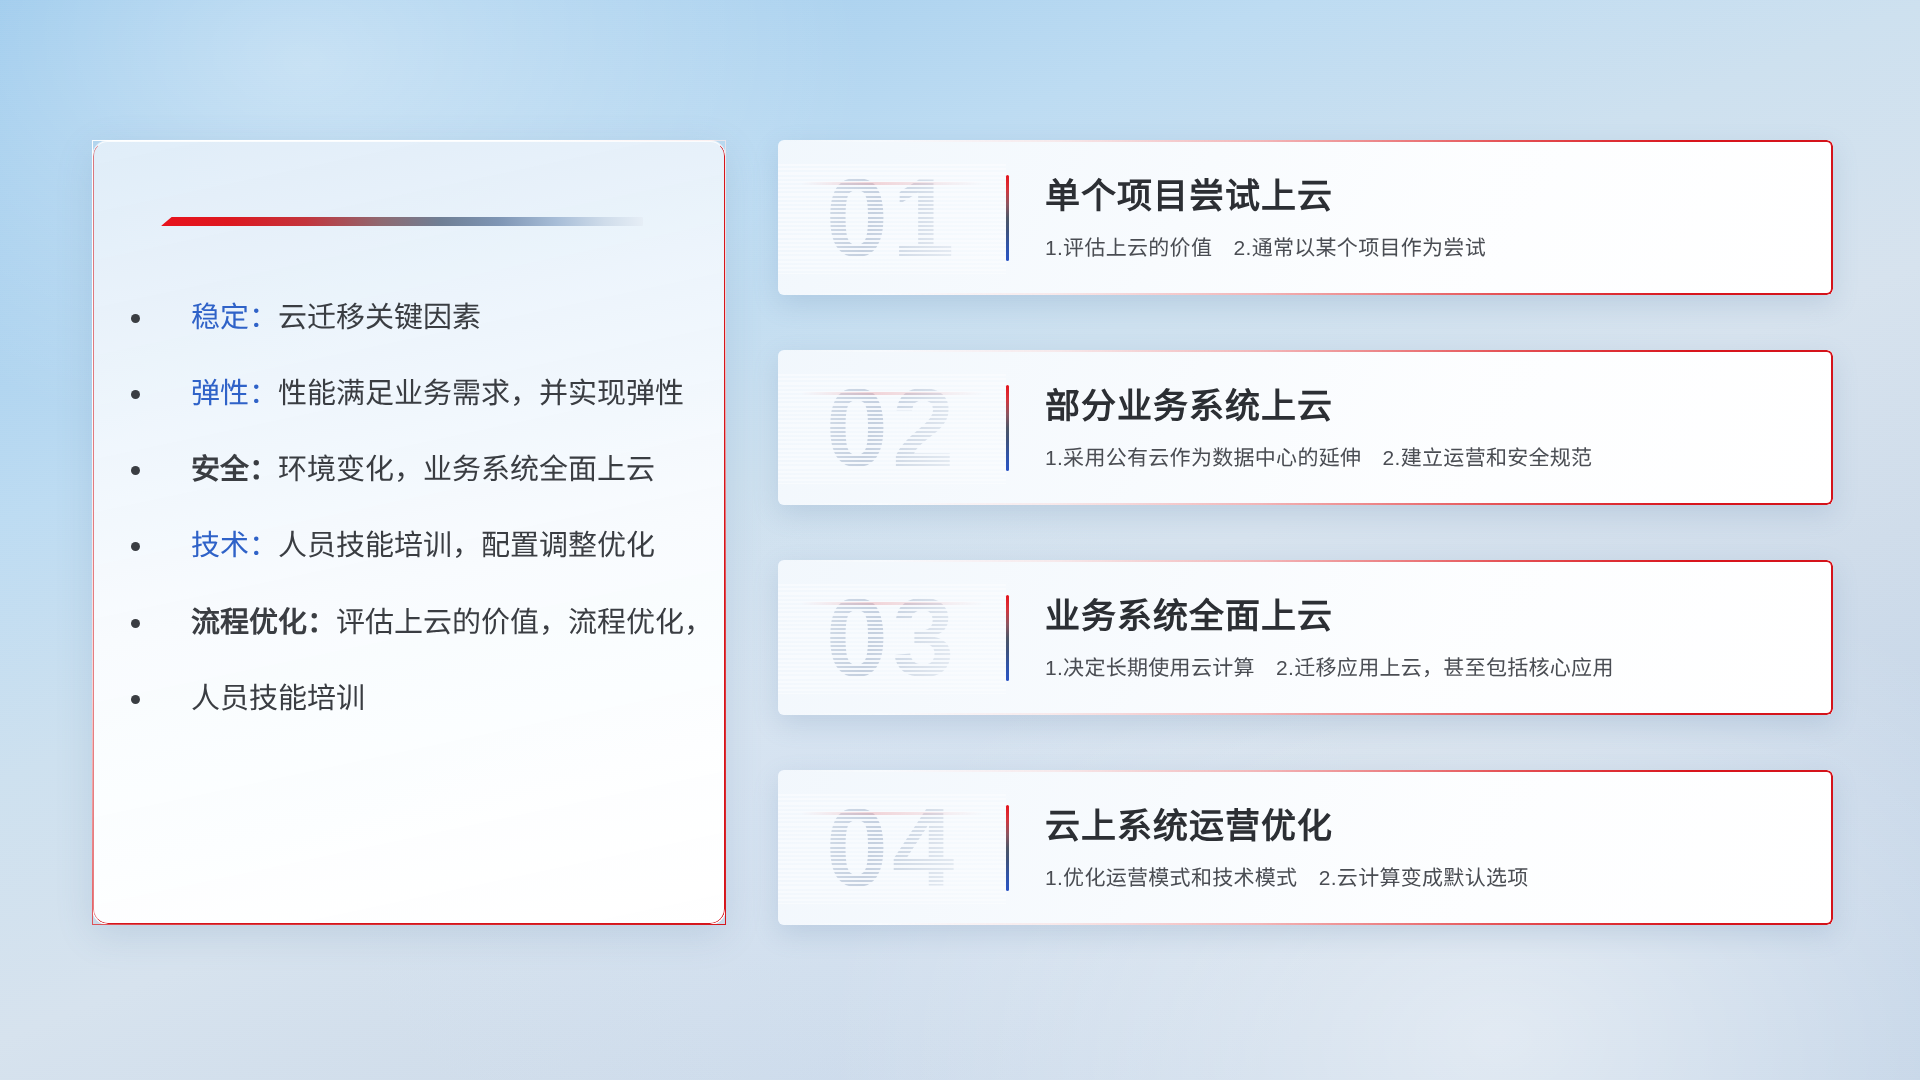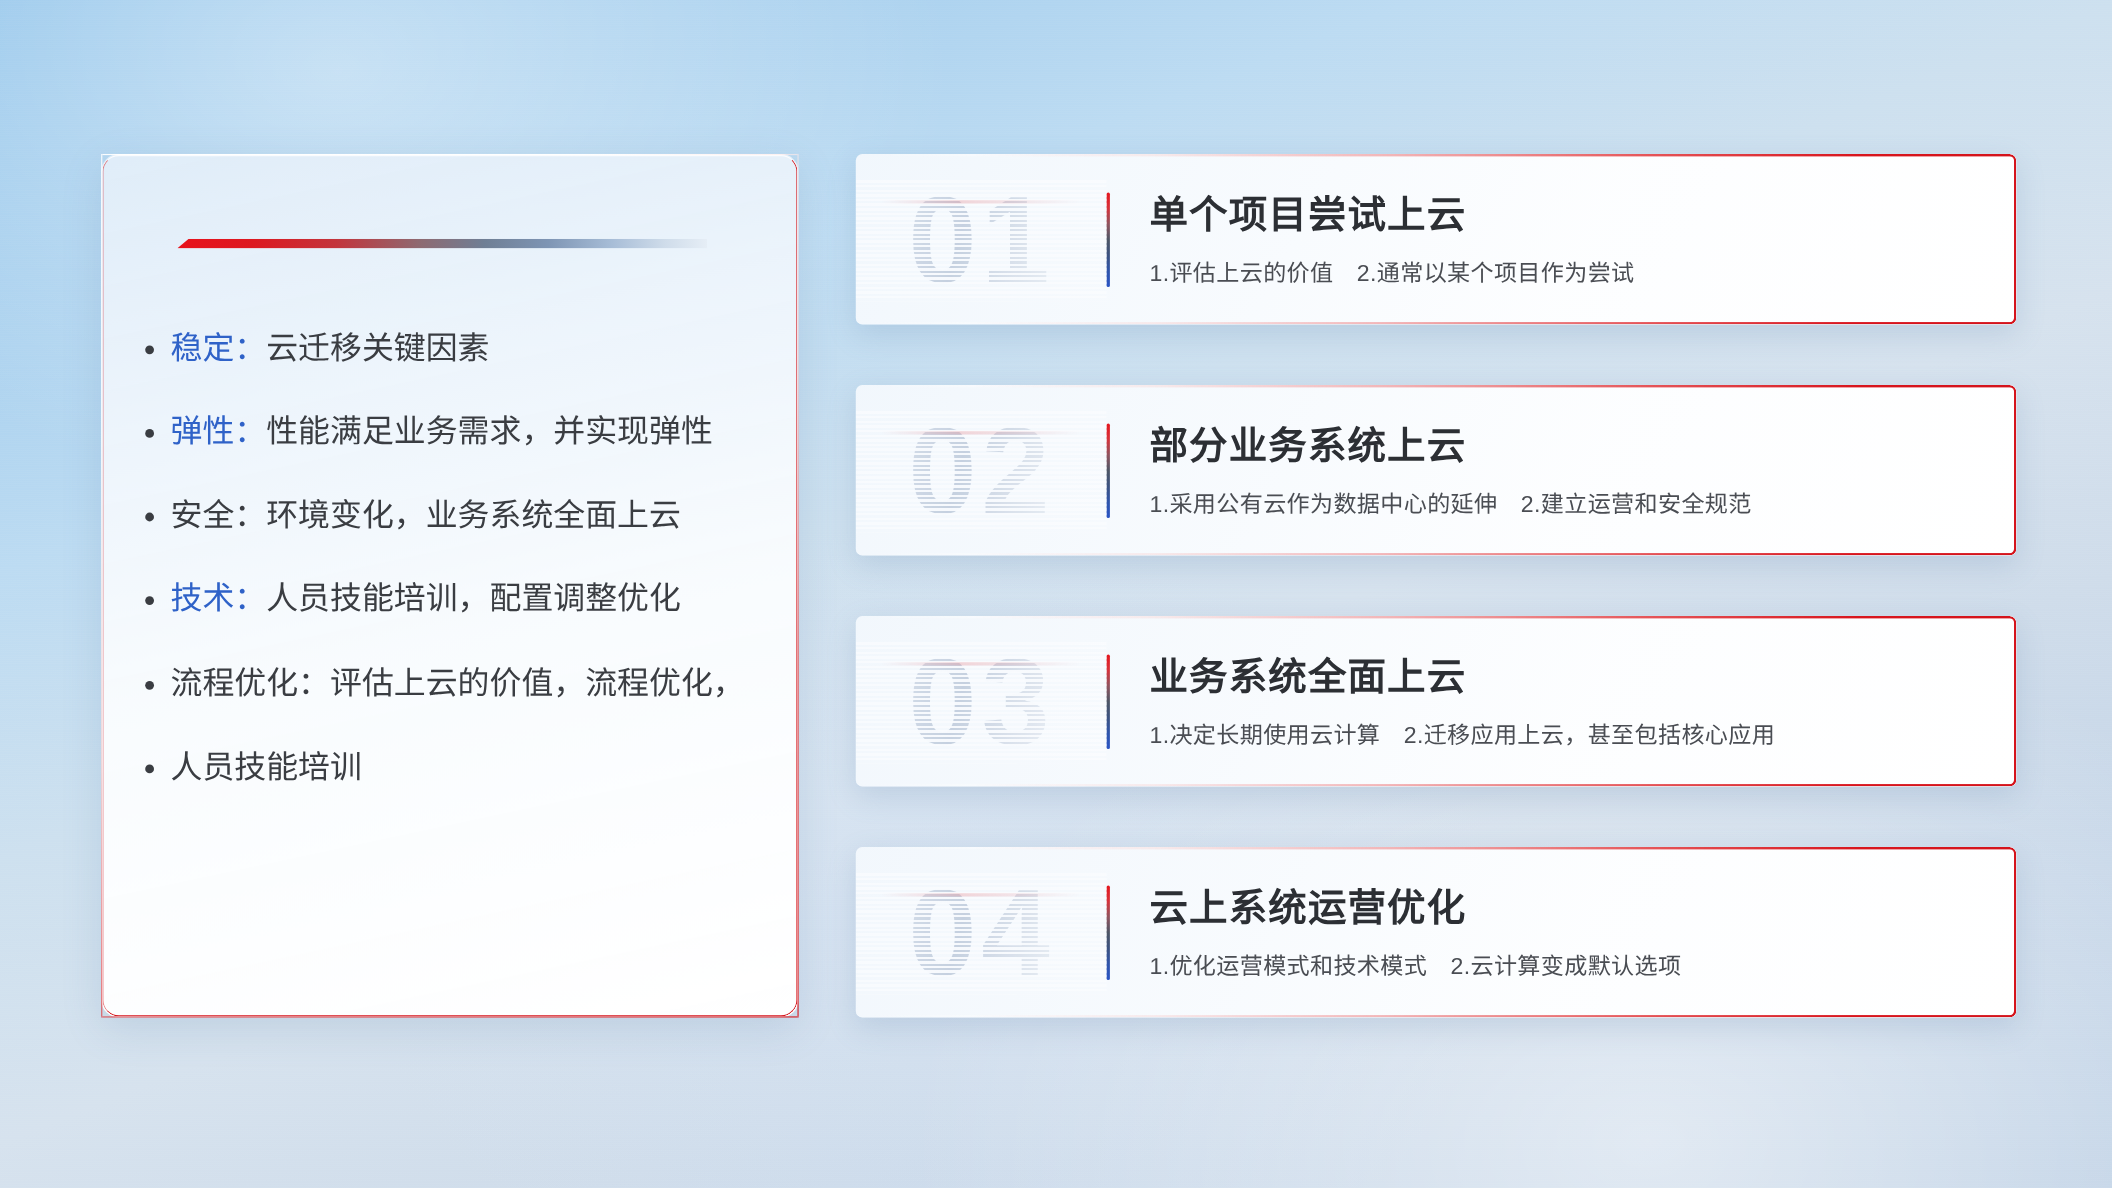--- a/index.html
+++ b/index.html
@@ -88,22 +88,22 @@
     border-radius:1px;
   }
 
   .lc-list{ margin-top:72px; }
 
   .lc-item{
     font-size:29px; line-height:1.35; color:#3a3d42;
     margin-bottom:37px; white-space:nowrap;
   }
   .lc-item:last-child{ margin-bottom:0; }
-  .lc-key{ color:#2f62c8; }
-  .lc-key.dark{ color:#3a3d42; }
+  .lc-key{ color:#2f62c8;margin-left:36px; }
+  .lc-key.dark{ color:#3a3d42;font-weight:bold; }
 
   
   .right-col{
     position:absolute; left:778px; top:140px;
     width:1055px;
   }
 
   .step-card{
     position:relative;
     height:155px;

